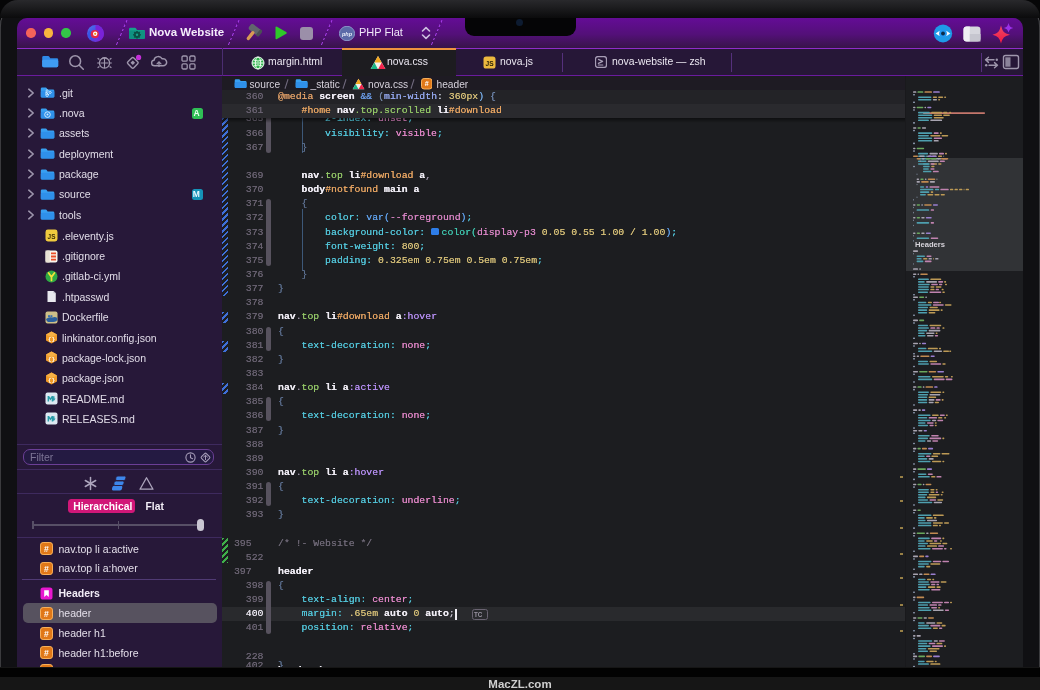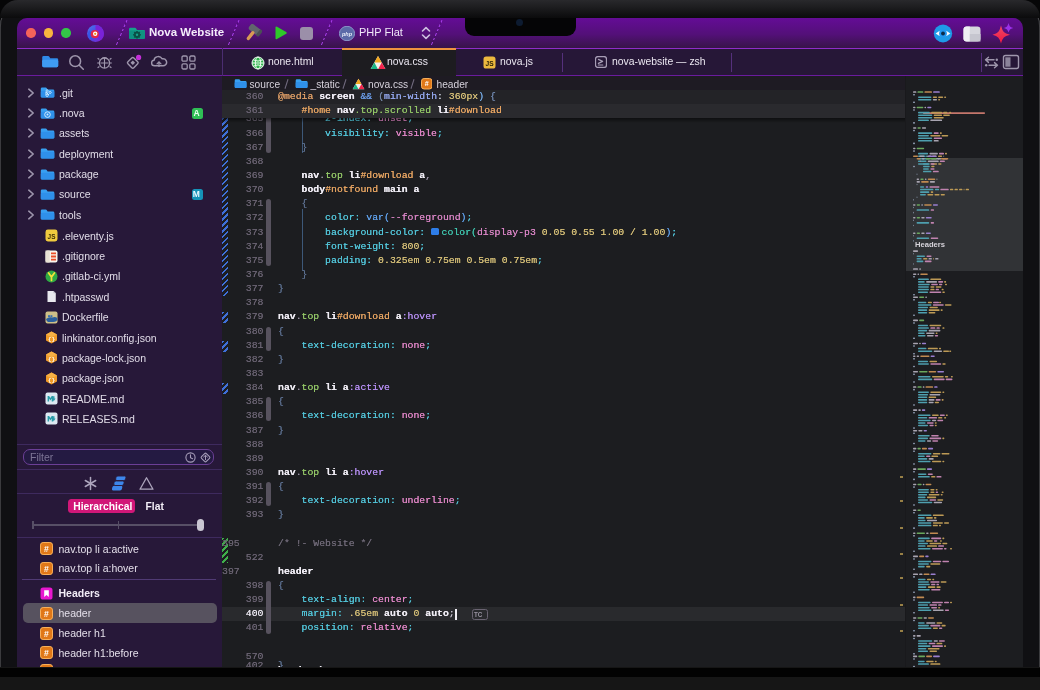--- a/index.html
+++ b/index.html
@@ -131,21 +131,21 @@
 <div class="" style="position:absolute;left:325px;top:30px;width:114px;height:27.5px;background:#1d1c20;border-top:2px solid #ef933e"></div>
 <svg style="position:absolute;left:233.5px;top:37.5px;" width="14" height="14" viewBox="0 0 14 14">
         <circle cx="7" cy="7" r="6" fill="#2fb14c"></circle>
 <g fill="none" stroke="#eafcee" stroke-width="1">
           <circle cx="7" cy="7" r="6"></circle>
           <ellipse cx="7" cy="7" rx="2.7" ry="6"></ellipse>
           <line x1="1" y1="7" x2="13" y2="7"></line>
           <path d="M2 3.8 Q7 6.4 12 3.8 M2 10.2 Q7 7.6 12 10.2"></path>
         </g>
       </svg>
-<div class="" style="position:absolute;left:251px;top:38px;color:#eae6f0;font-size:10.4px">none.html</div>
+<div class="" style="position:absolute;left:251px;top:38px;color:#eae6f0;font-size:10.4px">margin.html</div>
 <svg style="position:absolute;left:353px;top:36.5px;" width="16" height="15" viewBox="0 0 16 15">
         <path d="M8 1 L15.4 14 L.6 14 Z" fill="#f6f0ea"></path>
 <path d="M8 1 L11.6 7.4 L4.4 7.4 Z" fill="#f5a81c"></path>
 <path d="M4.4 7.6 L7.8 13.9 L.8 13.9 Z" fill="#1db584"></path>
 <path d="M11.7 7.6 L15.3 13.9 L8.2 13.9 Z" fill="#f2244c"></path>
       </svg>
 <div class="" style="position:absolute;left:370px;top:38px;color:#eae6f0;font-size:10.4px">nova.css</div>
 <svg style="position:absolute;left:465.5px;top:37.5px;" width="13" height="13" viewBox="0 0 13 13">
         <rect x="0.5" y="0.5" width="12" height="12" rx="2.6" fill="#edb93e"></rect>
         <text x="6.6" y="9.6" font-family="Liberation Sans" font-size="6.6" font-weight="bold" fill="#2a2207" text-anchor="middle">JS</text>
@@ -417,21 +417,20 @@
 <div class="" style="position:absolute;left:284.8px;top:191.2px;width:1px;height:60.7px;background:#3d5878"></div>
 <div class="" style="position:absolute;left:248.5px;top:96.4px;width:5px;height:38.4px;background:#57525e;border-radius:2.5px"></div>
 <div class="" style="position:absolute;left:248.5px;top:181.2px;width:5px;height:66.7px;background:#57525e;border-radius:2.5px"></div>
 <div class="" style="position:absolute;left:248.5px;top:308.5px;width:5px;height:24.2px;background:#57525e;border-radius:2.5px"></div>
 <div class="" style="position:absolute;left:248.5px;top:379.2px;width:5px;height:24.2px;background:#57525e;border-radius:2.5px"></div>
 <div class="" style="position:absolute;left:248.5px;top:464.0px;width:5px;height:24.3px;background:#57525e;border-radius:2.5px"></div>
 <div class="" style="position:absolute;left:248.5px;top:563.0px;width:5px;height:52.5px;background:#57525e;border-radius:2.5px"></div>
 <div class="code" style="position:absolute;left:205px;top:94.4px;width:699px;height:14.14px"><span style="position:absolute;left:0;top:0;width:41.5px;text-align:right;color:#696271">365</span><span style="position:absolute;left:56px;top:0"><span style="color:#52c5d9;">        z-index</span><span style="color:#52c5d9;">: </span><span style="color:#e086c6;">unset</span><span style="color:#52c5d9;">;</span></span></div>
 <div class="code" style="position:absolute;left:205px;top:108.5px;width:699px;height:14.14px"><span style="position:absolute;left:0;top:0;width:41.5px;text-align:right;color:#696271">366</span><span style="position:absolute;left:56px;top:0"><span style="color:#52c5d9;">        visibility</span><span style="color:#52c5d9;">: </span><span style="color:#e086c6;">visible</span><span style="color:#52c5d9;">;</span></span></div>
 <div class="code" style="position:absolute;left:205px;top:122.7px;width:699px;height:14.14px"><span style="position:absolute;left:0;top:0;width:41.5px;text-align:right;color:#696271">367</span><span style="position:absolute;left:56px;top:0"><span style="color:#5d7191;">    }</span></span></div>
-<div class="code" style="position:absolute;left:205px;top:136.8px;width:699px;height:14.14px"><span style="position:absolute;left:0;top:0;width:41.5px;text-align:right;color:#696271">368</span><span style="position:absolute;left:56px;top:0"></span></div>
 <div class="code" style="position:absolute;left:205px;top:151.0px;width:699px;height:14.14px"><span style="position:absolute;left:0;top:0;width:41.5px;text-align:right;color:#696271">369</span><span style="position:absolute;left:56px;top:0"><span style="color:;">    </span><span style="color:#f0edf5;font-weight:bold;">nav</span><span style="color:#9a93a5;">.</span><span style="color:#93c767;">top</span><span style="color:;"> </span><span style="color:#f0edf5;font-weight:bold;">li</span><span style="color:#e8a562;">#download</span><span style="color:#f0edf5;font-weight:bold;"> a</span><span style="color:#9a93a5;">,</span></span></div>
 <div class="code" style="position:absolute;left:205px;top:165.1px;width:699px;height:14.14px"><span style="position:absolute;left:0;top:0;width:41.5px;text-align:right;color:#696271">370</span><span style="position:absolute;left:56px;top:0"><span style="color:;">    </span><span style="color:#f0edf5;font-weight:bold;">body</span><span style="color:#e8a562;">#notfound</span><span style="color:;"> </span><span style="color:#f0edf5;font-weight:bold;">main a</span></span></div>
 <div class="code" style="position:absolute;left:205px;top:179.2px;width:699px;height:14.14px"><span style="position:absolute;left:0;top:0;width:41.5px;text-align:right;color:#696271">371</span><span style="position:absolute;left:56px;top:0"><span style="color:#5d7191;">    {</span></span></div>
 <div class="code" style="position:absolute;left:205px;top:193.4px;width:699px;height:14.14px"><span style="position:absolute;left:0;top:0;width:41.5px;text-align:right;color:#696271">372</span><span style="position:absolute;left:56px;top:0"><span style="color:#52c5d9;">        color</span><span style="color:#52c5d9;">: </span><span style="color:#5f9fe8;">var</span><span style="color:#5f9fe8;">(</span><span style="color:#d884c4;">--foreground</span><span style="color:#5f9fe8;">)</span><span style="color:#52c5d9;">;</span></span></div>
 <div class="code" style="position:absolute;left:205px;top:207.5px;width:699px;height:14.14px"><span style="position:absolute;left:0;top:0;width:41.5px;text-align:right;color:#696271">373</span><span style="position:absolute;left:56px;top:0"><span style="color:#52c5d9;">        background-color</span><span style="color:#52c5d9;">: </span><span style="display:inline-block;width:7.5px;height:7.5px;background:#2e7de8;border-radius:1.5px;margin-right:3px;vertical-align:-0.5px"></span><span style="color:#3fc4ad;">color</span><span style="color:#3fc4ad;">(</span><span style="color:#d884c4;">display-p3</span><span style="color:#d3bd76;"> 0.05 0.55 1.00 / 1.00</span><span style="color:#5f9fe8;">)</span><span style="color:#52c5d9;">;</span></span></div>
 <div class="code" style="position:absolute;left:205px;top:221.7px;width:699px;height:14.14px"><span style="position:absolute;left:0;top:0;width:41.5px;text-align:right;color:#696271">374</span><span style="position:absolute;left:56px;top:0"><span style="color:#52c5d9;">        font-weight</span><span style="color:#52c5d9;">: </span><span style="color:#d3bd76;">800</span><span style="color:#52c5d9;">;</span></span></div>
 <div class="code" style="position:absolute;left:205px;top:235.8px;width:699px;height:14.14px"><span style="position:absolute;left:0;top:0;width:41.5px;text-align:right;color:#696271">375</span><span style="position:absolute;left:56px;top:0"><span style="color:#52c5d9;">        padding</span><span style="color:#52c5d9;">: </span><span style="color:#d3bd76;">0.325em 0.75em 0.5em 0.75em</span><span style="color:#52c5d9;">;</span></span></div>
 <div class="code" style="position:absolute;left:205px;top:249.9px;width:699px;height:14.14px"><span style="position:absolute;left:0;top:0;width:41.5px;text-align:right;color:#696271">376</span><span style="position:absolute;left:56px;top:0"><span style="color:#5d7191;">    }</span></span></div>
 <div class="code" style="position:absolute;left:205px;top:264.1px;width:699px;height:14.14px"><span style="position:absolute;left:0;top:0;width:41.5px;text-align:right;color:#696271">377</span><span style="position:absolute;left:56px;top:0"><span style="color:#5d7191;">}</span></span></div>
 <div class="code" style="position:absolute;left:205px;top:278.2px;width:699px;height:14.14px"><span style="position:absolute;left:0;top:0;width:41.5px;text-align:right;color:#696271">378</span><span style="position:absolute;left:56px;top:0"></span></div>
@@ -443,29 +442,29 @@
 <div class="code" style="position:absolute;left:205px;top:363.1px;width:699px;height:14.14px"><span style="position:absolute;left:0;top:0;width:41.5px;text-align:right;color:#696271">384</span><span style="position:absolute;left:56px;top:0"><span style="color:#f0edf5;font-weight:bold;">nav</span><span style="color:#9a93a5;">.</span><span style="color:#93c767;">top</span><span style="color:;"> </span><span style="color:#f0edf5;font-weight:bold;">li a</span><span style="color:#b48df0;">:active</span></span></div>
 <div class="code" style="position:absolute;left:205px;top:377.2px;width:699px;height:14.14px"><span style="position:absolute;left:0;top:0;width:41.5px;text-align:right;color:#696271">385</span><span style="position:absolute;left:56px;top:0"><span style="color:#5d7191;">{</span></span></div>
 <div class="code" style="position:absolute;left:205px;top:391.3px;width:699px;height:14.14px"><span style="position:absolute;left:0;top:0;width:41.5px;text-align:right;color:#696271">386</span><span style="position:absolute;left:56px;top:0"><span style="color:#52c5d9;">    text-decoration</span><span style="color:#52c5d9;">: </span><span style="color:#e086c6;">none</span><span style="color:#52c5d9;">;</span></span></div>
 <div class="code" style="position:absolute;left:205px;top:405.5px;width:699px;height:14.14px"><span style="position:absolute;left:0;top:0;width:41.5px;text-align:right;color:#696271">387</span><span style="position:absolute;left:56px;top:0"><span style="color:#5d7191;">}</span></span></div>
 <div class="code" style="position:absolute;left:205px;top:419.6px;width:699px;height:14.14px"><span style="position:absolute;left:0;top:0;width:41.5px;text-align:right;color:#696271">388</span><span style="position:absolute;left:56px;top:0"></span></div>
 <div class="code" style="position:absolute;left:205px;top:433.8px;width:699px;height:14.14px"><span style="position:absolute;left:0;top:0;width:41.5px;text-align:right;color:#696271">389</span><span style="position:absolute;left:56px;top:0"></span></div>
 <div class="code" style="position:absolute;left:205px;top:447.9px;width:699px;height:14.14px"><span style="position:absolute;left:0;top:0;width:41.5px;text-align:right;color:#696271">390</span><span style="position:absolute;left:56px;top:0"><span style="color:#f0edf5;font-weight:bold;">nav</span><span style="color:#9a93a5;">.</span><span style="color:#93c767;">top</span><span style="color:;"> </span><span style="color:#f0edf5;font-weight:bold;">li a</span><span style="color:#b48df0;">:hover</span></span></div>
 <div class="code" style="position:absolute;left:205px;top:462.0px;width:699px;height:14.14px"><span style="position:absolute;left:0;top:0;width:41.5px;text-align:right;color:#696271">391</span><span style="position:absolute;left:56px;top:0"><span style="color:#5d7191;">{</span></span></div>
 <div class="code" style="position:absolute;left:205px;top:476.2px;width:699px;height:14.14px"><span style="position:absolute;left:0;top:0;width:41.5px;text-align:right;color:#696271">392</span><span style="position:absolute;left:56px;top:0"><span style="color:#52c5d9;">    text-decoration</span><span style="color:#52c5d9;">: </span><span style="color:#e086c6;">underline</span><span style="color:#52c5d9;">;</span></span></div>
 <div class="code" style="position:absolute;left:205px;top:490.3px;width:699px;height:14.14px"><span style="position:absolute;left:0;top:0;width:41.5px;text-align:right;color:#696271">393</span><span style="position:absolute;left:56px;top:0"><span style="color:#5d7191;">}</span></span></div>
-<div class="code" style="position:absolute;left:205px;top:518.6px;width:699px;height:14.14px"><span style="position:absolute;left:0;top:0;width:41.5px;text-align:left;color:#696271">395</span><span style="position:absolute;left:56px;top:0"><span style="color:#6e6876;">/* !- Website */</span></span></div>
+<div class="code" style="position:absolute;left:205px;top:518.6px;width:699px;height:14.14px"><span style="position:absolute;left:0;top:0;width:41.5px;text-align:center;color:#696271">395</span><span style="position:absolute;left:56px;top:0"><span style="color:#6e6876;">/* !- Website */</span></span></div>
 <div class="code" style="position:absolute;left:205px;top:532.7px;width:699px;height:14.14px"><span style="position:absolute;left:0;top:0;width:41.5px;text-align:right;color:#696271">522</span><span style="position:absolute;left:56px;top:0"></span></div>
-<div class="code" style="position:absolute;left:205px;top:546.9px;width:699px;height:14.14px"><span style="position:absolute;left:0;top:0;width:41.5px;text-align:left;color:#696271">397</span><span style="position:absolute;left:56px;top:0"><span style="color:#f0edf5;font-weight:bold;">header</span></span></div>
+<div class="code" style="position:absolute;left:205px;top:546.9px;width:699px;height:14.14px"><span style="position:absolute;left:0;top:0;width:41.5px;text-align:center;color:#696271">397</span><span style="position:absolute;left:56px;top:0"><span style="color:#f0edf5;font-weight:bold;">header</span></span></div>
 <div class="code" style="position:absolute;left:205px;top:561.0px;width:699px;height:14.14px"><span style="position:absolute;left:0;top:0;width:41.5px;text-align:right;color:#696271">398</span><span style="position:absolute;left:56px;top:0"><span style="color:#5d7191;">{</span></span></div>
 <div class="code" style="position:absolute;left:205px;top:575.2px;width:699px;height:14.14px"><span style="position:absolute;left:0;top:0;width:41.5px;text-align:right;color:#696271">399</span><span style="position:absolute;left:56px;top:0"><span style="color:#52c5d9;">    text-align</span><span style="color:#52c5d9;">: </span><span style="color:#e086c6;">center</span><span style="color:#52c5d9;">;</span></span></div>
 <div class="code" style="position:absolute;left:205px;top:589.3px;width:699px;height:14.14px"><span style="position:absolute;left:0;top:0;width:41.5px;text-align:right;color:#e6e3ec">400</span><span style="position:absolute;left:56px;top:0"><span style="color:#52c5d9;">    margin</span><span style="color:#52c5d9;">: </span><span style="color:#d3bd76;">.65em </span><span style="color:#f0edf5;font-weight:bold;">auto </span><span style="color:#d3bd76;">0 </span><span style="color:#f0edf5;font-weight:bold;">auto</span><span style="color:#c9c3d2;">;</span></span></div>
 <div class="code" style="position:absolute;left:205px;top:603.4px;width:699px;height:14.14px"><span style="position:absolute;left:0;top:0;width:41.5px;text-align:right;color:#696271">401</span><span style="position:absolute;left:56px;top:0"><span style="color:#52c5d9;">    position</span><span style="color:#52c5d9;">: </span><span style="color:#e086c6;">relative</span><span style="color:#52c5d9;">;</span></span></div>
 <div class="code" style="position:absolute;left:205px;top:641px;width:699px;height:14.14px"><span style="position:absolute;left:0;top:0;width:41.5px;text-align:right;color:#696271">402</span><span style="position:absolute;left:56px;top:0"><span style="color:#5d7191;">}</span></span></div>
-<div class="code" style="position:absolute;left:205px;top:631.7px;width:699px;height:14.14px"><span style="position:absolute;left:0;top:0;width:41.5px;text-align:right;color:#696271">570</span><span style="position:absolute;left:56px;top:0"></span></div>
+<div class="code" style="position:absolute;left:205px;top:631.7px;width:699px;height:14.14px"><span style="position:absolute;left:0;top:0;width:41.5px;text-align:right;color:#696271">228</span><span style="position:absolute;left:56px;top:0"></span></div>
 <div class="code" style="position:absolute;left:205px;top:645.9px;width:699px;height:14.14px"><span style="position:absolute;left:0;top:0;width:41.5px;text-align:right;color:#696271">404</span><span style="position:absolute;left:56px;top:0"><span style="color:#f0edf5;font-weight:bold;">header h1</span></span></div>
 <div class="" style="position:absolute;left:438.3px;top:590.8px;width:1.8px;height:11.5px;background:#f2f0f6"></div>
 <div class="" style="position:absolute;left:454.5px;top:591.3px;width:16px;height:10.5px;border:1px solid #6a6472;border-radius:2.5px"></div>
 <div class="" style="position:absolute;left:457px;top:592.5px;color:#9a94a2;font-size:6.3px;font-weight:bold;font-family:'Liberation Sans',sans-serif">TC</div>
 <div class="" style="position:absolute;left:205px;top:72px;width:682.5px;height:14.2px;background:#232327"></div>
 <div class="" style="position:absolute;left:205px;top:86.2px;width:682.5px;height:13.8px;background:#2a2a2e"></div>
 <div class="" style="position:absolute;left:205px;top:100px;width:682.5px;height:4.5px;background:linear-gradient(rgba(0,0,0,.5),rgba(0,0,0,0))"></div>
 <div class="code" style="position:absolute;left:205px;top:72.4px;width:699px;height:15px"><span style="position:absolute;left:0;top:0;width:41.5px;text-align:right;color:#696271">360</span><span style="position:absolute;left:56px;top:0"><span style="color:#dd9e66;">@media</span><span style="color:;"> </span><span style="color:#f0edf5;font-weight:bold;">screen</span><span style="color:;"> </span><span style="color:#6a9ae4;">&amp;&amp;</span><span style="color:#7688a8;"> (</span><span style="color:#93a7ec;">min-width</span><span style="color:#c8ccd8;">: </span><span style="color:#d3bd76;">360px</span><span style="color:#74a8e0;">)</span><span style="color:#6f87ad;"> {</span></span></div>
 <div class="code" style="position:absolute;left:205px;top:86.4px;width:699px;height:15px"><span style="position:absolute;left:0;top:0;width:41.5px;text-align:right;color:#696271">361</span><span style="position:absolute;left:56px;top:0"><span style="color:;">    </span><span style="color:#e8a562;">#home</span><span style="color:;"> </span><span style="color:#f0edf5;font-weight:bold;">nav</span><span style="color:#93c767;">.top.scrolled</span><span style="color:;"> </span><span style="color:#f0edf5;font-weight:bold;">li</span><span style="color:#e8a562;">#download</span></span></div>
 <svg style="position:absolute;left:887.5px;top:58px" width="118.5" height="591" viewBox="0 0 118.5 591">
@@ -991,13 +990,14 @@
 <div class="" style="position:absolute;left:882.5px;top:458px;width:3.5px;height:2px;background:#b89a50;opacity:.8"></div>
 <div class="" style="position:absolute;left:882.5px;top:482px;width:3.5px;height:2px;background:#b89a50;opacity:.8"></div>
 <div class="" style="position:absolute;left:882.5px;top:509px;width:3.5px;height:2px;background:#b89a50;opacity:.8"></div>
 <div class="" style="position:absolute;left:882.5px;top:535px;width:3.5px;height:2px;background:#b89a50;opacity:.8"></div>
 <div class="" style="position:absolute;left:882.5px;top:559px;width:3.5px;height:2px;background:#b89a50;opacity:.8"></div>
 <div class="" style="position:absolute;left:882.5px;top:586px;width:3.5px;height:2px;background:#b89a50;opacity:.8"></div>
 <div class="" style="position:absolute;left:882.5px;top:612px;width:3.5px;height:2px;background:#b89a50;opacity:.8"></div>
 </div>
 <div style="position:absolute;left:0;top:667px;width:1040px;height:23px;background:#161616">
       <div style="position:absolute;left:0;top:1px;width:100%;height:9px;background:#020202"></div>
+      <div style="position:absolute;left:0;top:10.5px;width:100%;text-align:center;color:#cfcfcf;font-size:11.5px;font-weight:bold">MacZL.com</div>
     </div>
 </div>
 </body></html>

